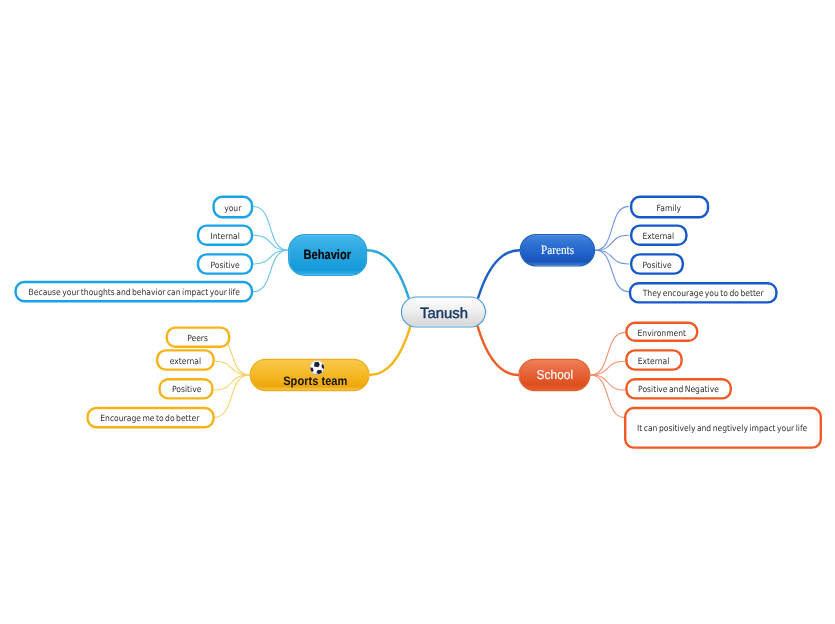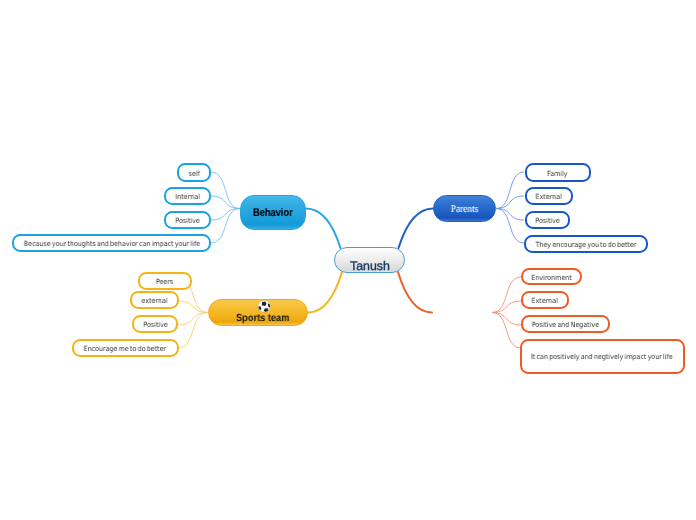--- a/index.html
+++ b/index.html
@@ -100,21 +100,21 @@
         <path d="M521,348 C503.02,348 509.98,312.5 492,312.5" stroke="#f29170"></path>
       </g>
     <g id="trunks" fill="none" stroke-width="2.0" stroke-linecap="round">
         <path d="M306,208.5 C323.94,208.5 334.29,228.25 340.5,248" stroke="#2aa6df"></path>
         <path d="M433,208.5 C415.06,208.5 404.71,228.25 398.5,248" stroke="#2060c4"></path>
         <path d="M308,312.5 C325.68,312.5 335.88,292.25 342,272" stroke="#f5b41a"></path>
         <path d="M432,312.5 C414.32,312.5 404.12,292.25 398,272" stroke="#ea5f2c"></path>
       </g>
   </svg>
 
-  <div class="node root" style="left:334.3px;top:247.4px;width:70.5px;height:25.8px;align-items:flex-end;">
+  <div class="node root" style="left:334.3px;top:247.4px;width:70.5px;height:25.8px;">
     <span class="lbl">Tanush</span>
   </div>
 
   <div class="node main blue-light" style="left:240px;top:195px;width:66px;height:35px;">
     <span class="lbl">Behavior</span>
   </div>
 
   <div class="node main blue-dark" style="left:433px;top:195px;width:63px;height:26.5px;">
     <span class="lbl">Parents</span>
   </div>
@@ -139,23 +139,26 @@
           <path d="M1.4 15.8 L6.6 16.6 L8.4 23.0 L3.4 27.2 L-1.8 22.0 Z"></path>
           <path d="M17.0 21.4 L24.6 21.0 L27.0 27.4 L21.0 31.6 L14.6 27.2 Z"></path>
           <path d="M12.2 30.8 L9.6 33.6 L18.4 34.6 L16.2 30.4 Z"></path>
         </g>
         <circle cx="16" cy="16" r="15" fill="none" stroke="#b9bcc6" stroke-width="0.9"></circle>
       </svg>
     </span>
     <span class="lbl">Sports team</span>
   </div>
 
+  <div class="node main orange" style="left:432px;top:299px;width:60px;height:27.3px;">
+    <span class="lbl">School</span>
+  </div>
 
   <div class="node leaf c-blue-light" style="left:177.0px;top:163.3px;width:34.0px;height:18.3px;">
-    <span class="lbl">self</span>
+    <span class="lbl">your</span>
   </div>
   <div class="node leaf c-blue-light" style="left:163.8px;top:187.0px;width:47.2px;height:18.0px;">
     <span class="lbl">Internal</span>
   </div>
   <div class="node leaf c-blue-light" style="left:164.0px;top:211.0px;width:47.0px;height:17.8px;">
     <span class="lbl">Positive</span>
   </div>
   <div class="node leaf c-blue-light" style="left:12.4px;top:234.0px;width:198.6px;height:17.8px;">
     <span class="lbl">Because your thoughts and behavior can impact your life</span>
   </div>

